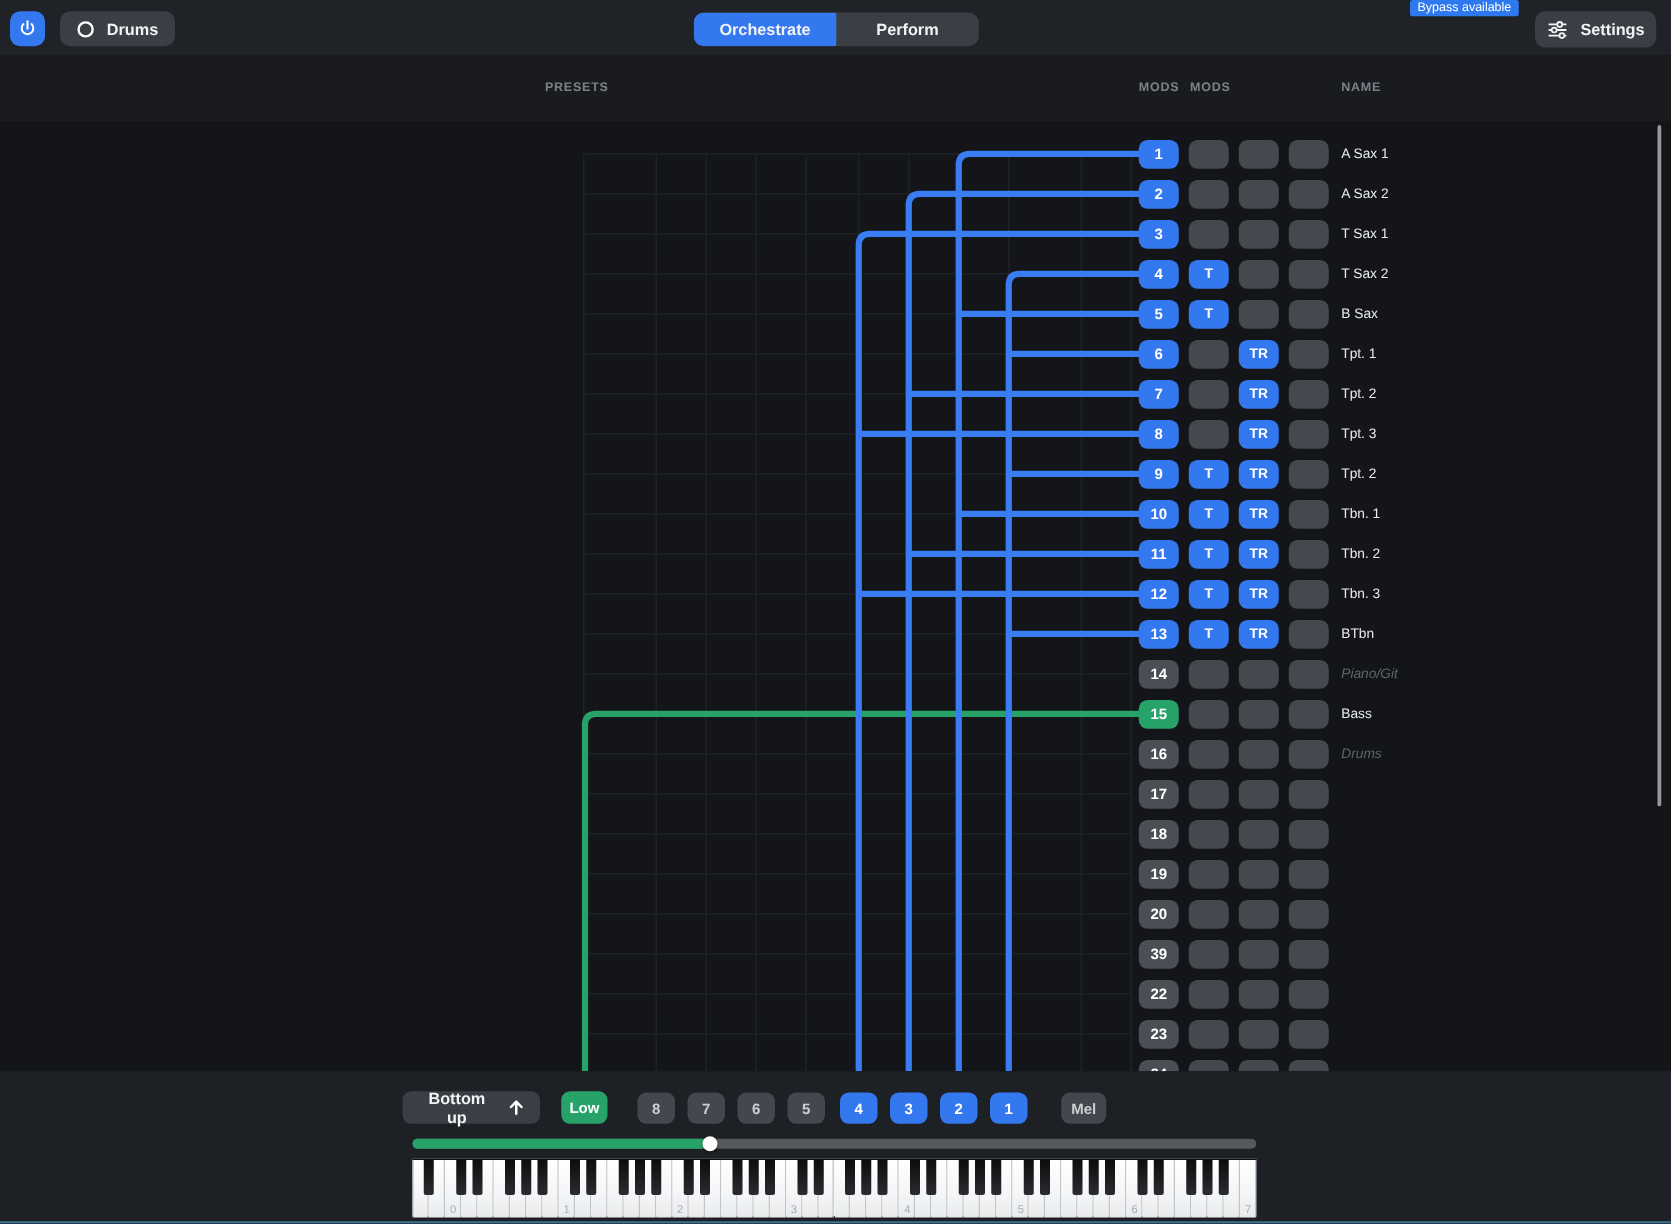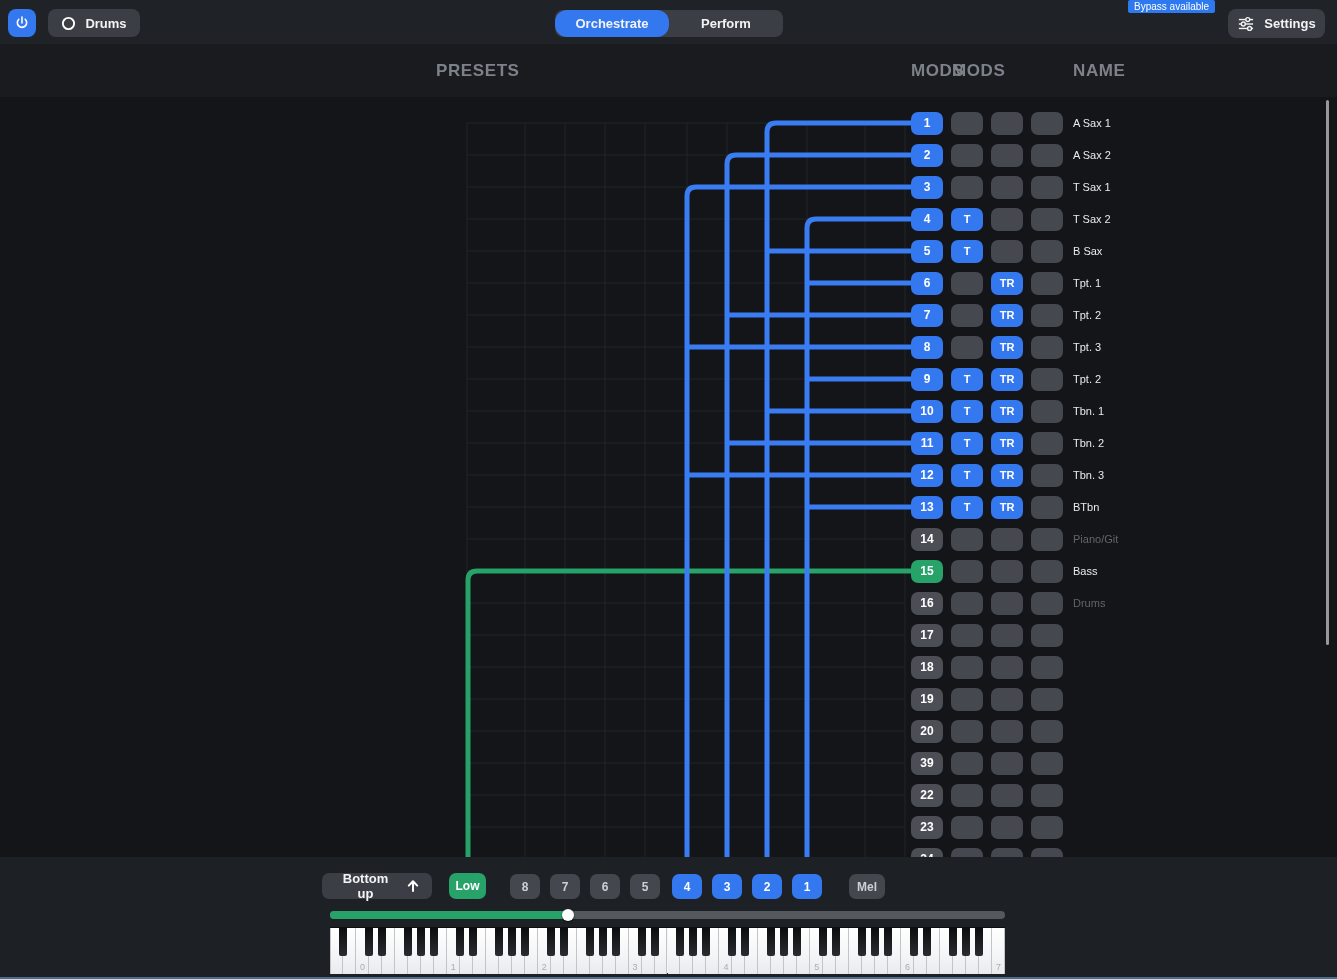--- a/index.html
+++ b/index.html
@@ -12,29 +12,29 @@
   .power-btn { position:absolute; left:8px; top:9px; width:28px; height:28px; border:none;
     background:#3478f0; border-radius:8px; display:flex; align-items:center; justify-content:center; cursor:pointer; }
   .grey-btn { background:#3b3f45; border:none; color:#f2f3f4; font-family:"Liberation Sans",sans-serif;
     font-weight:700; font-size:13px; border-radius:8px; display:flex; align-items:center; gap:9px;
     justify-content:center; cursor:pointer; }
   .bypass { position:absolute; left:48px; top:9px; width:92px; height:28px; }
   .tabs { position:absolute; left:555px; top:10px; width:228px; height:27px; background:#3b3f45;
     border-radius:8px; display:flex; overflow:hidden; }
   .tab { flex:1; display:flex; align-items:center; justify-content:center; color:#f2f3f4;
     font-weight:700; font-size:13px; cursor:pointer; }
-  .tab.active { background:#3478f0; border-radius:12px; }
+  .tab.active { background:#3478f0; border-radius:1px; }
   .update-badge { position:absolute; left:1128px; top:0; height:13px; padding:0 6px; background:#2e79f0;
     color:#fff; font-size:10px; line-height:13px; border-radius:2px; cursor:pointer; }
   .settings { position:absolute; left:1228px; top:9px; width:97px; height:29px; }
 
   
   .presetbar { position:absolute; left:0; top:44px; width:1337px; height:53px; background:#191b1f; }
   .col-label { position:absolute; top:0; height:53px; display:flex; align-items:center;
-    color:#7d828a; font-size:17px; font-weight:700; letter-spacing:0.6px; }
+    color:#7d828a; font-size:10px; font-weight:700; letter-spacing:0.6px; }
   .presets-label { left:436px; }
   .preset-dropdown { position:absolute; left:499px; top:57px; width:336px; height:29px; background:#3b3f45;
     border-radius:8px; display:flex; align-items:center; padding:0 12px; cursor:pointer; }
   .preset-name { color:#f2f3f4; font-size:13px; font-weight:700; flex:1; }
   .preset-meta { color:#e8eaec; font-size:13px; font-weight:700; margin-right:10px; }
   .port-col  { left:911px; }
   .mods-col  { left:952px; }
   .name-col  { left:1073px; }
 
   
@@ -44,21 +44,21 @@
   .port-badge { position:absolute; left:911px; width:32px; height:23px; border-radius:7px;
     color:#fff; font-size:12px; font-weight:700; display:flex; align-items:center; justify-content:center; cursor:pointer; }
   .port-badge.blue  { background:#3478f0; }
   .port-badge.grey  { background:#4b4f55; }
   .port-badge.green { background:#27a269; }
   .mod-slot { position:absolute; width:32px; height:23px; border-radius:7px; background:#45484e;
     color:#fff; font-size:11px; font-weight:700; display:flex; align-items:center; justify-content:center; cursor:pointer; }
   .mod-slot.active { background:#3478f0; }
   .port-name { position:absolute; left:1073px; top:0; height:23px; display:flex; align-items:center;
     color:#e8eaec; font-size:11px; white-space:nowrap; }
-  .port-name.dim { color:#60656c; }
+  .port-name.dim { color:#60656c;font-style:italic; }
   .scrollbar { position:absolute; left:1326px; top:3px; width:3px; height:545px; background:#96989c; border-radius:2px; cursor:pointer; }
 
   
   .bottombar { position:absolute; left:0; top:857px; width:1337px; height:122px; background:#1d2025; }
   .order-btn { position:absolute; left:322px; top:16px; width:110px; height:26px; border-radius:7px; justify-content:space-between; padding:0 12px; }
   .low-btn { position:absolute; left:449px; top:16px; width:37px; height:26px; background:#27a269; border:none;
     color:#fff; font-weight:700; font-size:12px; border-radius:7px; cursor:pointer; }
   .zone-btn { position:absolute; top:17px; width:30px; height:25px; border:none; border-radius:7px;
     background:#44474d; color:#cdd0d3; font-weight:700; font-size:12px; cursor:pointer; font-family:"Liberation Sans",sans-serif; }
   .zone-btn.active { background:#3478f0; color:#fff; }

